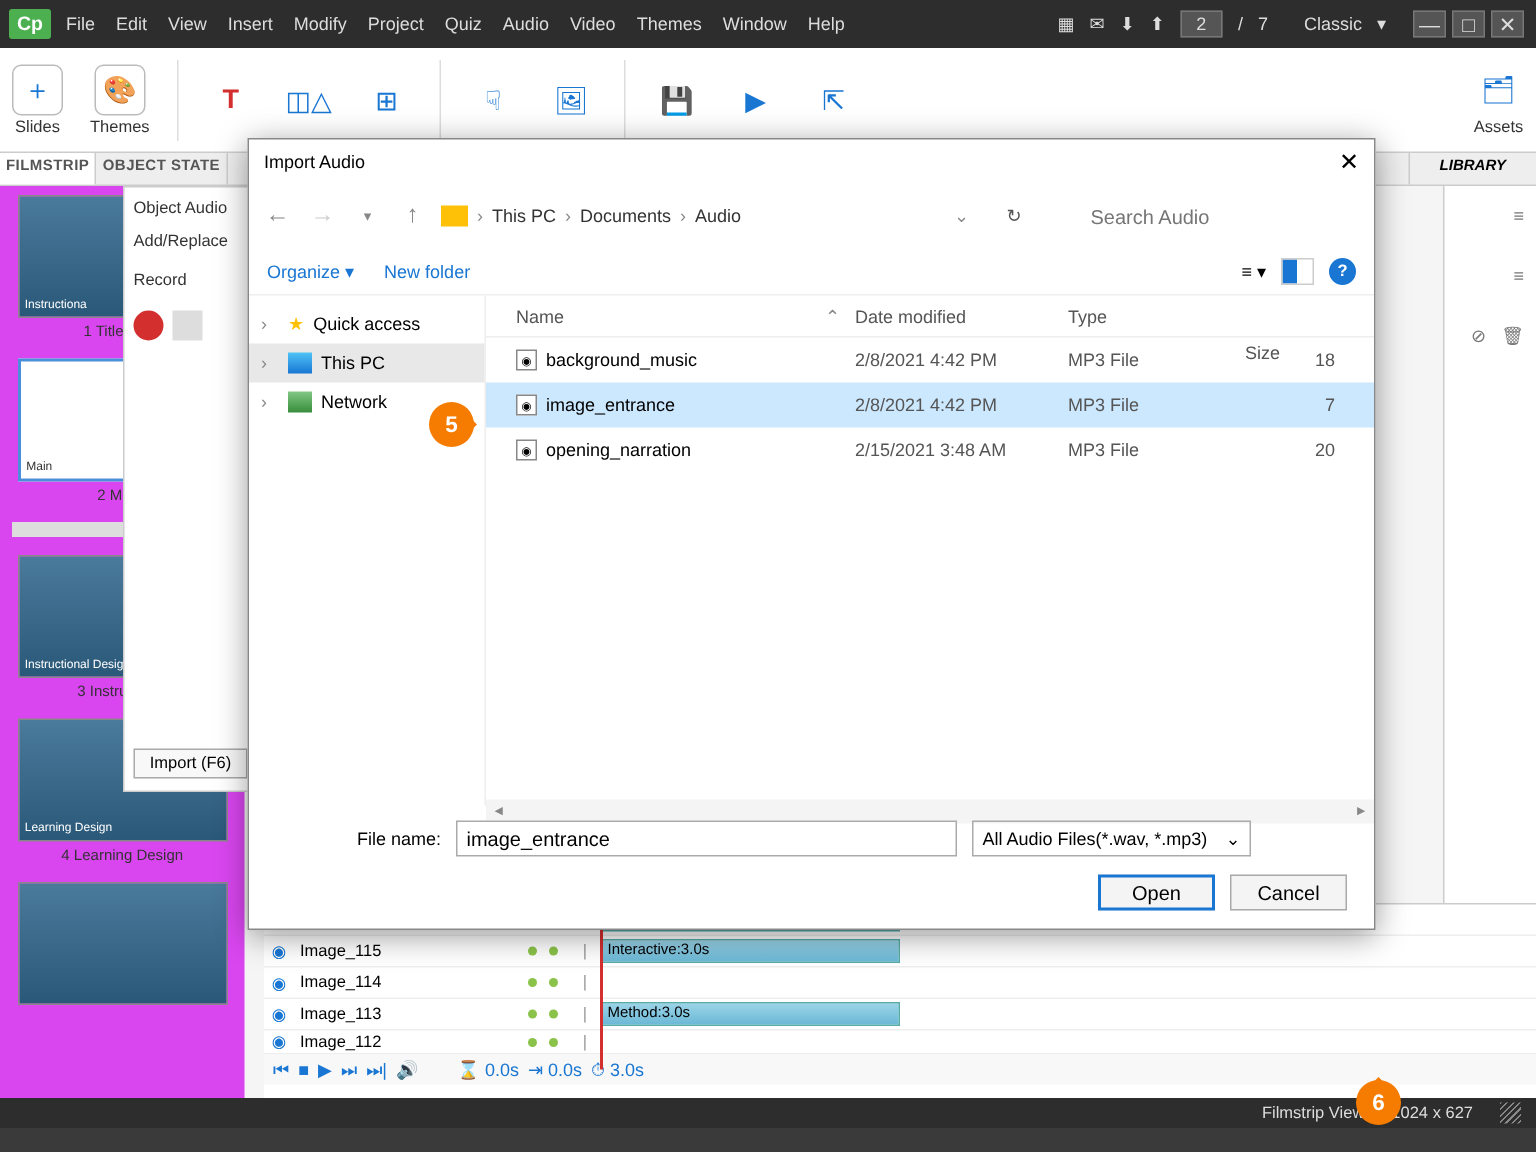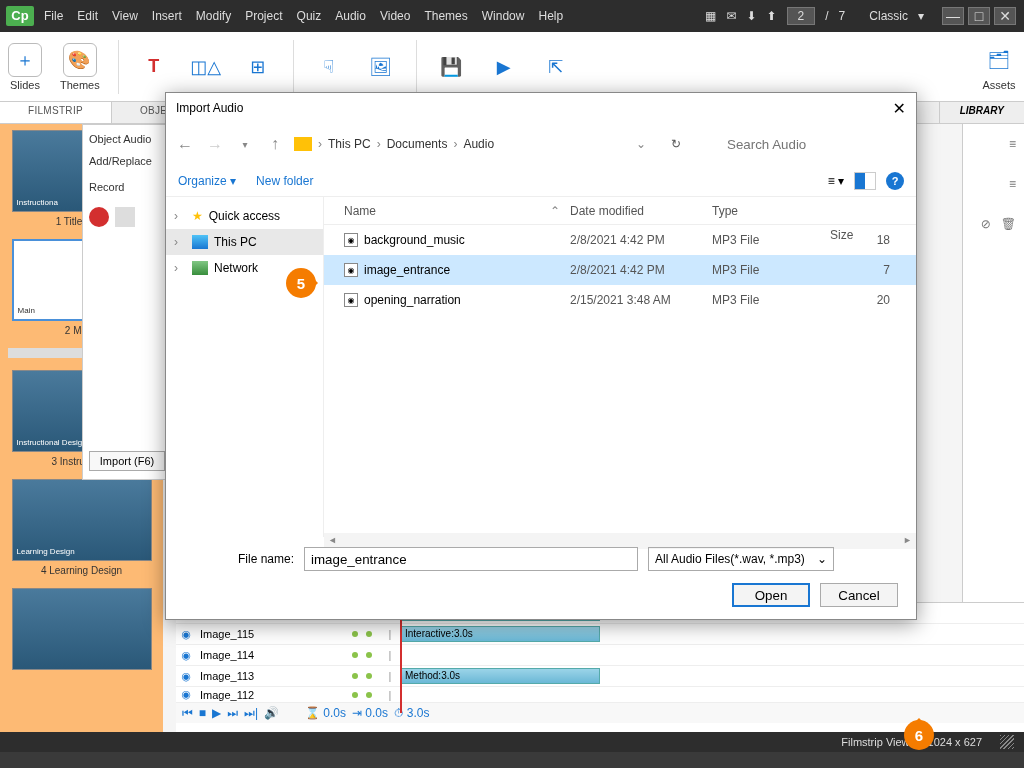--- a/index.html
+++ b/index.html
@@ -18,36 +18,36 @@
 
 .ribbon { height: 70px; background: #fff; border-bottom: 1px solid #ccc; display: flex; align-items: center; padding: 4px 8px; gap: 18px; }
 .ribbon .tool { display: flex; flex-direction: column; align-items: center; gap: 2px; font-size: 11px; color: #333; }
 .ribbon .tool .icn { width: 34px; height: 34px; border: 1px solid #bbb; border-radius: 6px; display: flex; align-items: center; justify-content: center; font-size: 18px; color: #1976d2; }
 .ribbon .tool .icn.plain { border: none; }
 .ribbon .sep { width: 1px; height: 54px; background: #ddd; }
 .ribbon .assets { margin-left: auto; }
 
 
 .paneltabs { height: 22px; background: #eee; display: flex; border-bottom: 1px solid #ccc; }
-.paneltabs .tab { padding: 3px 28px; font-size: 10px; font-weight: normal; color: #555; border-right: 1px solid #ccc; letter-spacing: 0.3px; }
+.paneltabs .tab { padding: 3px 4px; font-size: 10px; font-weight: bold; color: #555; border-right: 1px solid #ccc; letter-spacing: 0.3px; }
 .paneltabs .tab.active { background: #fff; }
 .paneltabs .rtab { margin-left: auto; padding: 3px 20px; font-size: 10px; font-weight: bold; border-left: 1px solid #ccc; font-style: italic; }
 
 
 .main { display: flex; height: 608px; background: #f5f5f5; position: relative; }
-.filmstrip { width: 163px; background: #fdba74; overflow: hidden; }
+.filmstrip { width: 163px; background: #d946ef; overflow: hidden; }
 .filmstrip .slide { padding: 6px 8px; text-align: center; }
 .filmstrip .slide .thumb { width: 140px; height: 82px; background: linear-gradient(#4a7a9c,#2a5878); margin: 0 auto 4px; border: 1px solid #888; position: relative; }
 .filmstrip .slide.sel .thumb { border: 2px solid #4a90d9; }
 .filmstrip .slide .tlabel { font-size: 10px; color: #333; }
 .thumb .caption { position: absolute; bottom: 4px; left: 4px; color: #fff; font-size: 8px; }
 .filmstrip .scrollbar { height: 10px; background: #ddd; margin: 6px 8px; }
 
 
-.audiopanel { position: absolute; left: 82px; top: 0; width: 86px; background: #fff; border: 1px solid #ccc; padding: 8px 6px; height: 356px; z-index: 5; }
+.audiopanel { position: absolute; left: 82px; top: 0; width: 86px; background: #fff; border: 1px solid #ccc; padding: 8px 6px; height: 404px; z-index: 5; }
 .audiopanel .hdr { font-size: 11px; color: #333; margin-bottom: 10px; }
 .audiopanel .item { font-size: 11px; margin-bottom: 14px; color: #333; }
 .audiopanel .rec { display: flex; gap: 6px; margin-top: 4px; }
 .audiopanel .rec .dot { width: 20px; height: 20px; background: #d32f2f; border-radius: 50%; }
 .audiopanel .rec .sq { width: 20px; height: 20px; background: #ddd; }
 .audiopanel .importbtn { margin-top: auto; position: absolute; bottom: 8px; left: 6px; width: 76px; border: 1px solid #aaa; background: #f8f8f8; padding: 3px; font-size: 11px; text-align: center; }
 
 
 .rightpanels { position: absolute; right: 0; top: 0; width: 62px; height: 100%; background: #fff; border-left: 1px solid #ccc; }
 .rightpanels .row { height: 40px; display: flex; align-items: center; justify-content: flex-end; padding: 0 8px; gap: 10px; color: #777; }

